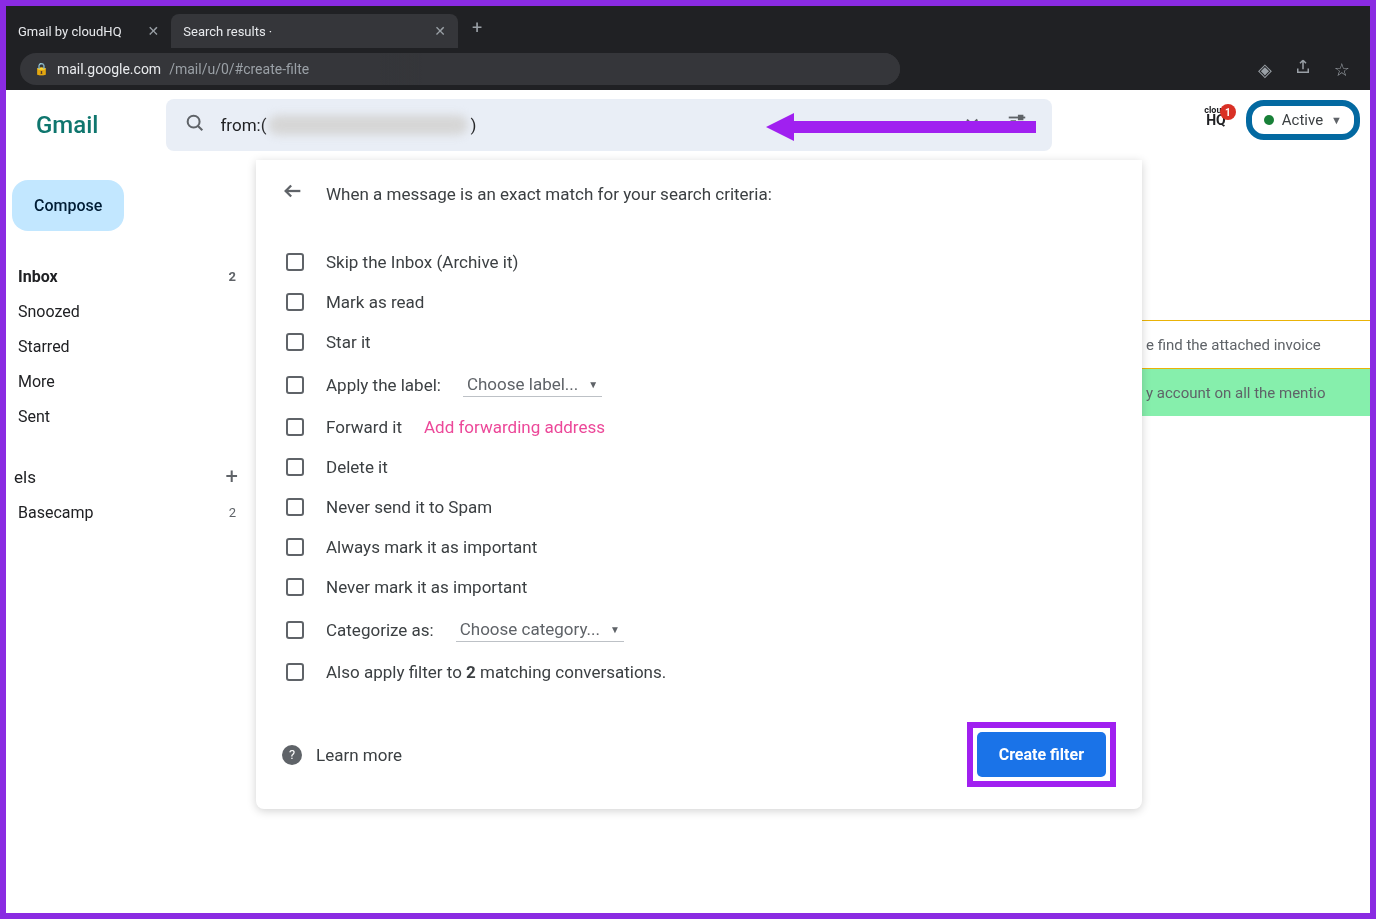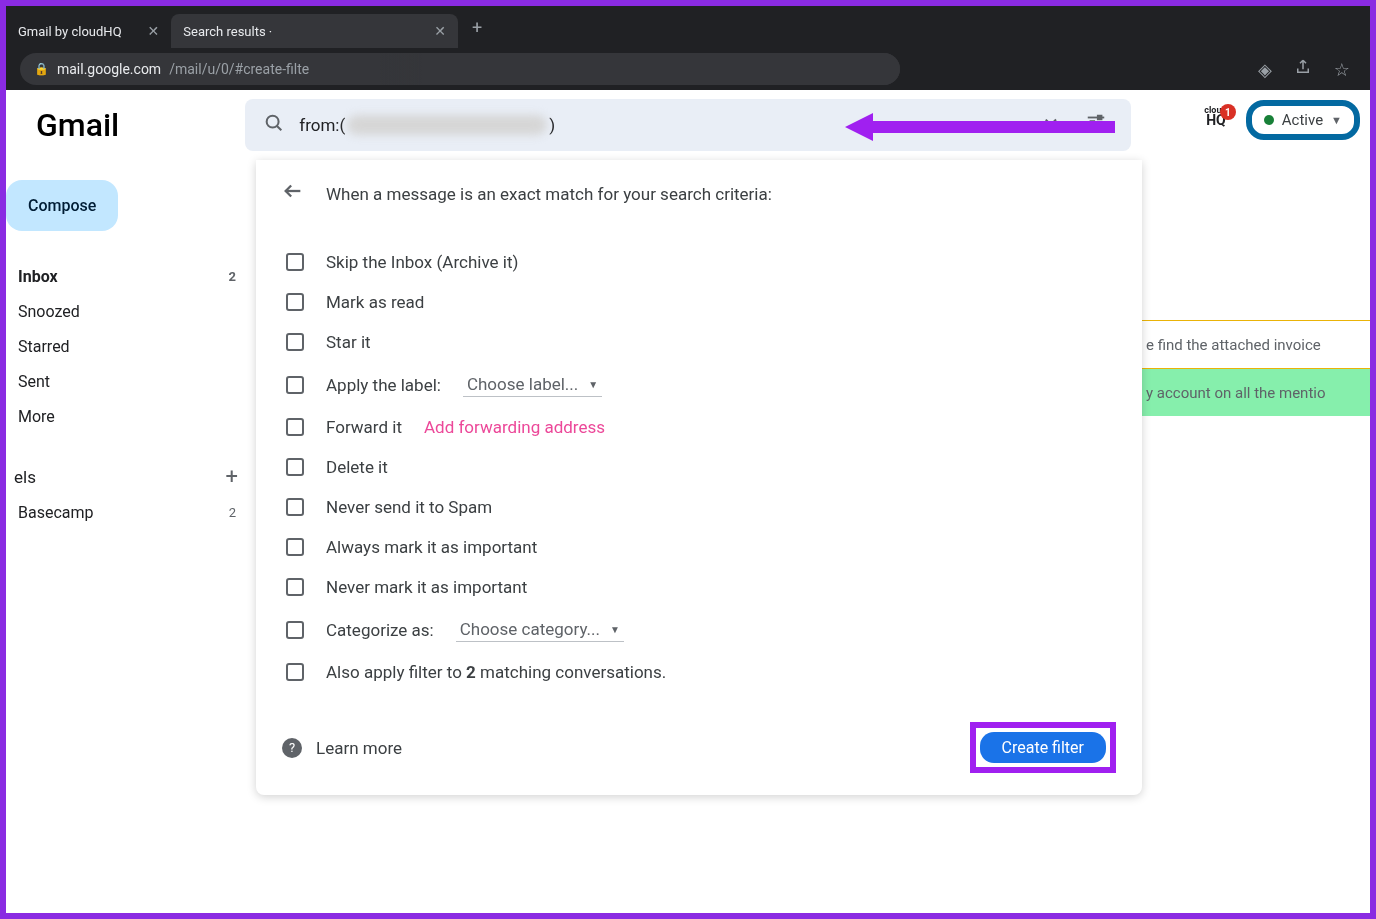--- a/index.html
+++ b/index.html
@@ -19,43 +19,43 @@
 .omnibox { flex: none; display: flex; align-items: center; background: #35363a; border-radius: 20px; height: 32px; padding: 0 14px; color: #e8eaed; font-size: 14px; gap: 8px; width: 880px; position: relative; overflow: hidden; }
 .omnibox .lock { color: #9aa0a6; font-size: 12px; }
 .omnibox .url-dim { color: #9aa0a6; }
 .omnibox .blur { position: absolute; left: 360px; top: 0; right: 0; bottom: 0; background: linear-gradient(90deg, rgba(53,54,58,0) 0%, #35363a 8%); filter: blur(0); }
 .addrbar .spacer { flex: 1; }
 .addrbar .ricon { color: #9aa0a6; font-size: 18px; padding: 0 6px; cursor: pointer; }
 
 
 .gmail { position: absolute; left: 0; top: 84px; right: 0; bottom: 0; background: #fff; }
 .gmail-header { height: 70px; display: flex; align-items: center; padding: 0 10px; }
-.logo { color: #000000; font-size: 32px; padding: 0 20px; }
+.logo { color: #0f766e; font-size: 24px; padding: 0 20px; }
 .logo .g { font-weight: 500; }
-.search-container { margin-left: 106px; width: 886px; position: relative; }
+.search-container { margin-left: 48px; width: 886px; position: relative; }
 .searchbar { height: 52px; background: #e9eef6; border-radius: 8px; display: flex; align-items: center; padding: 0 18px; gap: 14px; }
 .searchbar .sicon { color: #5f6368; font-size: 20px; }
 .searchbar .query { flex: 1; color: #202124; font-size: 17px; display: flex; align-items: center; }
 .searchbar .redact { display: inline-block; width: 200px; height: 20px; background: #d6d6d6; border-radius: 10px; filter: blur(4px); margin: 0 2px; }
 .searchbar .clear, .searchbar .tune { color: #5f6368; font-size: 20px; cursor: pointer; padding: 0 6px; }
 
 .arrow-anno { position: absolute; left: 600px; top: 14px; pointer-events: none; }
 .arrow-anno svg { width: 270px; height: 40px; }
 
 .right-widgets { position: absolute; right: 10px; top: 10px; display: flex; align-items: center; gap: 20px; }
 .hq { position: relative; font-weight: bold; font-size: 14px; color: #202124; }
 .hq .sup { font-size: 9px; position: absolute; top: -7px; left: -2px; }
 .hq .badge { position: absolute; top: -8px; right: -10px; background: #d93025; color: #fff; width: 16px; height: 16px; border-radius: 50%; font-size: 10px; display: flex; align-items: center; justify-content: center; }
 .active-pill { border: 6px solid #0369a1; border-radius: 18px; height: 40px; display: flex; align-items: center; padding: 0 12px; gap: 8px; font-size: 15px; color: #3c4043; cursor: pointer; }
 .active-pill .dot { width: 10px; height: 10px; background: #188038; border-radius: 50%; }
 .active-pill .chev { color: #5f6368; font-size: 11px; }
 
 
 .sidebar { position: absolute; left: 0; top: 70px; width: 250px; padding-top: 20px; }
-.compose { background: #c2e7ff; color: #001d35; font-size: 16px; font-weight: 500; padding: 16px 22px; border-radius: 16px; display: inline-block; cursor: pointer; }
+.compose { background: #c2e7ff; color: #001d35; font-size: 16px; font-weight: 500; padding: 16px 22px; border-radius: 16px; display: inline-block; margin-left: 6px; cursor: pointer; }
 .navlist { margin-top: 28px; }
 .navitem { display: flex; align-items: center; justify-content: space-between; padding: 8px 20px 8px 12px; font-size: 16px; color: #202124; cursor: pointer; border-radius: 0 18px 18px 0; }
 .navitem.bold { font-weight: 700; }
 .navitem .count { color: #5f6368; font-size: 13px; }
 .labelshdr { display: flex; align-items: center; justify-content: space-between; padding: 30px 18px 6px 8px; font-size: 17px; color: #202124; text-align: center; }
 .labelshdr .plus { font-size: 22px; color: #5f6368; cursor: pointer; }
 
 
 .panel { position: absolute; left: 250px; top: 70px; width: 886px; background: #fff; box-shadow: 0 2px 10px rgba(0,0,0,.18); border-radius: 0 0 8px 8px; padding: 20px 26px 22px 26px; z-index: 10; }
 .panel .hdr { display: flex; align-items: center; gap: 22px; font-size: 17px; color: #3c4043; margin-bottom: 35px; }
@@ -63,21 +63,21 @@
 .optrow { display: flex; align-items: center; gap: 22px; padding: 10px 4px; font-size: 17px; color: #3c4043; }
 .optrow .cb { width: 18px; height: 18px; border: 2px solid #5f6368; border-radius: 3px; cursor: pointer; flex-shrink: 0; }
 .optrow .sel { color: #5f6368; border-bottom: 1px solid #bdc1c6; padding: 2px 4px; display: inline-flex; align-items: center; gap: 10px; cursor: pointer; }
 .optrow .sel .chev { font-size: 10px; color: #5f6368; }
 .optrow .link { color: #ec4899; cursor: pointer; }
 .optrow b { font-weight: 700; }
 .panel-footer { display: flex; align-items: center; justify-content: space-between; margin-top: 30px; }
 .learn { display: flex; align-items: center; gap: 14px; color: #3c4043; font-size: 17px; }
 .learn .q { width: 20px; height: 20px; background: #5f6368; color: #fff; border-radius: 50%; font-size: 13px; display: flex; align-items: center; justify-content: center; }
 .create-wrap { border: 6px solid #a020f0; padding: 4px; }
-.create-btn { background: #1a73e8; color: #fff; font-size: 16px; font-weight: 400; padding: 6px 22px; border-radius: 14px; border: none; cursor: pointer; }
+.create-btn { background: #1a73e8; color: #fff; font-size: 16px; font-weight: 700; padding: 13px 22px; border-radius: 5px; border: none; cursor: pointer; }
 
 
 .rows-peek { position: absolute; left: 1136px; top: 230px; right: 0; }
 .peekrow { height: 48px; border-top: 1px solid #eab308; display: flex; align-items: center; padding: 0 8px 0 4px; font-size: 15px; color: #5f6368; white-space: nowrap; overflow: hidden; }
 .peekrow:nth-child(2) { background: #86efac; }
 </style>
 </head>
 <body>
 
 <div class="frame">
@@ -167,24 +167,24 @@
           <span>Inbox</span>
           <span class="count">2</span>
         </div>
         <div class="navitem">
             <span>Snoozed</span>
           </div>
         <div class="navitem">
             <span>Starred</span>
           </div>
         <div class="navitem">
+            <span>More</span>
+          </div>
+        <div class="navitem">
             <span>Sent</span>
-          </div>
-        <div class="navitem">
-            <span>More</span>
           </div>
       </div>
       <div class="labelshdr">
         <span>els</span>
         <span class="plus">+</span>
       </div>
       <div class="navitem">
         <span>Basecamp</span>
         <span class="count">2</span>
       </div>

